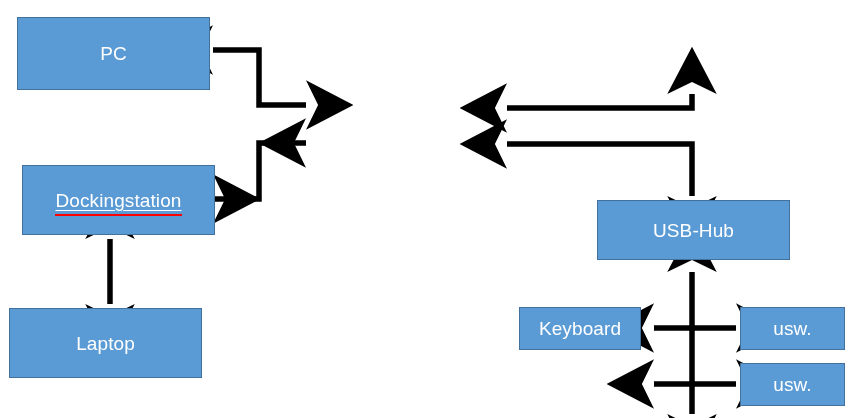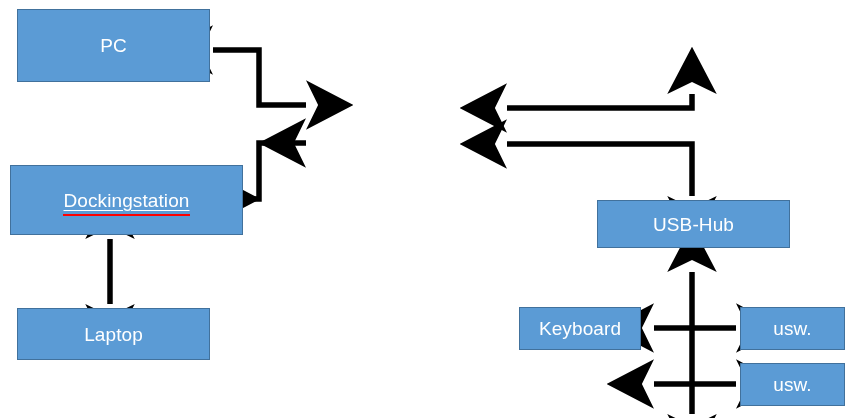--- a/index.html
+++ b/index.html
@@ -91,35 +91,35 @@
       <path d="M 507 144 L 692 144 L 692 196" marker-start="url(#ahL)" marker-end="url(#ahR)"></path>
 
       <path d="M 692 272 L 692 414" marker-start="url(#ahL)" marker-end="url(#ahR)"></path>
 
       <path d="M 654 328 L 736 328" marker-start="url(#ahL)" marker-end="url(#ahR)"></path>
 
       <path d="M 654 384 L 736 384" marker-start="url(#ahL)" marker-end="url(#ahR)"></path>
     </g>
   </svg>
 
-  <div class="node" style="left:17px;  top:9px;  width:193px; height:73px;">
+  <div class="node" style="left:17px;  top:17px;  width:193px; height:73px;">
     <span class="lbl">PC</span>
   </div>
 
-  <div class="node spell" style="left:10px; top:165px; width:233px; height:70px;">
+  <div class="node spell" style="left:22px; top:165px; width:193px; height:70px;">
     <span class="lbl">Dockingstation</span>
   </div>
 
-  <div class="node" style="left:17px; top:308px; width:193px; height:52px;justify-content:center;">
+  <div class="node" style="left:9px; top:308px; width:193px; height:70px;justify-content:center;">
     <span class="lbl">Laptop</span>
   </div>
 
 
 
-  <div class="node" style="left:597px; top:200px; width:193px; height:48px;">
+  <div class="node" style="left:597px; top:200px; width:193px; height:60px;">
     <span class="lbl">USB-Hub</span>
   </div>
 
   <div class="node" style="left:519px; top:307px; width:122px; height:43px;">
     <span class="lbl">Keyboard</span>
   </div>
 
   <div class="node" style="left:740px; top:307px; width:105px; height:43px;">
     <span class="lbl">usw.</span>
   </div>

